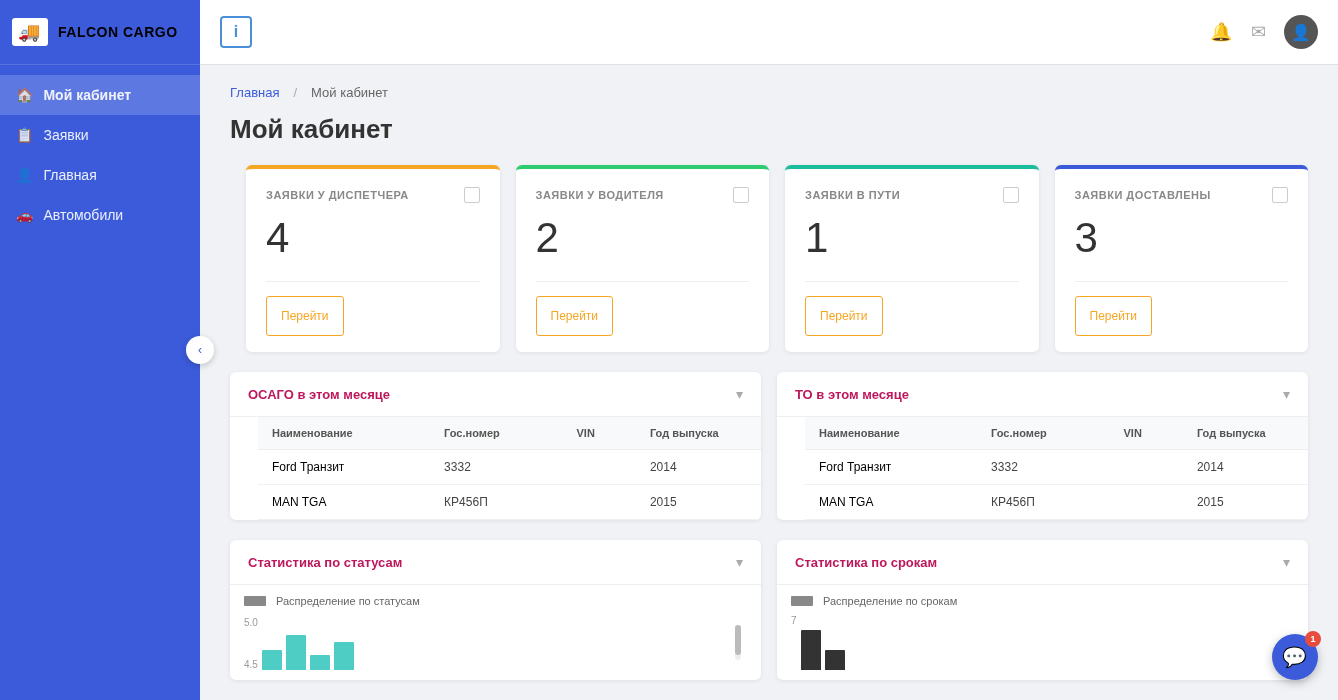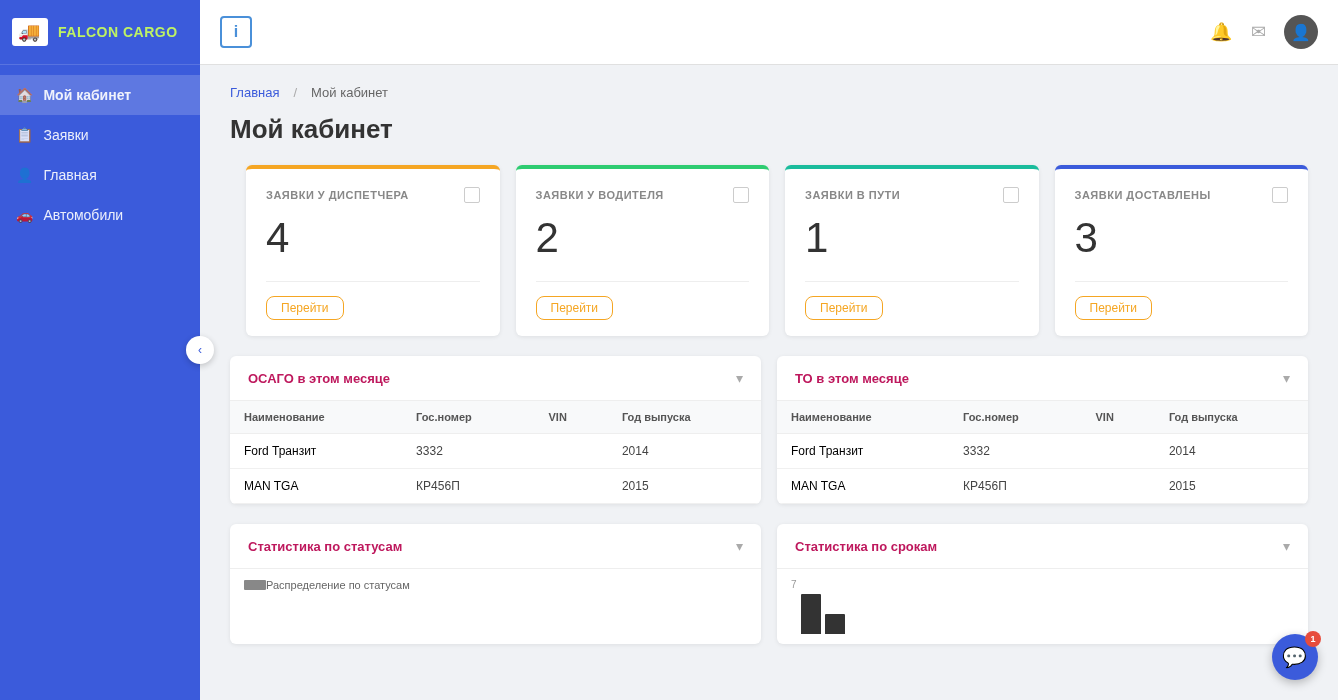--- a/index.html
+++ b/index.html
@@ -26,21 +26,21 @@
     .logo-icon {
       width: 36px; height: 28px;
       background: white;
       border-radius: 3px;
       display: flex; align-items: center; justify-content: center;
     }
     .logo-truck {
       font-size: 18px;
     }
     .logo-text {
-      color: #bef264;
+      color: #000000;
       font-weight: 700;
       font-size: 14px;
       letter-spacing: 0.5px;
     }
     .sidebar-nav { display: flex; flex-direction: column; padding: 10px 0; flex: 1; }
     .nav-item {
       display: flex; align-items: center; gap: 10px;
       padding: 12px 16px;
       color: rgba(255,255,255,0.9);
       font-size: 14px;
@@ -131,22 +131,22 @@
     .stat-card-header { display: flex; align-items: center; justify-content: space-between; }
     .stat-card-label { font-size: 11px; font-weight: 700; color: #888; letter-spacing: 0.5px; text-transform: uppercase; }
     .stat-card-checkbox { width: 16px; height: 16px; border: 1px solid #ccc; border-radius: 2px; background: white; }
     .stat-card-number { font-size: 42px; font-weight: 300; color: #333; line-height: 1; margin: 8px 0; }
     .stat-card-divider { height: 1px; background: #eee; margin: 8px 0; }
     .stat-card-btn {
       display: inline-block;
       border: 1px solid #f5a623;
       color: #f5a623;
       font-size: 12px;
-      padding: 4px 14px;
-      border-radius: 8px;
+      padding: 12px 14px;
+      border-radius: 3px;
       cursor: pointer;
       background: white;
       align-self: flex-start;
     }
 
     
     .two-col { display: flex; gap: 16px; margin-bottom: 20px; }
     .section-panel {
       flex: 1;
       background: white;
@@ -156,21 +156,21 @@
     }
     .section-header {
       display: flex; align-items: center; justify-content: space-between;
       padding: 14px 18px;
       border-bottom: 1px solid #eee;
     }
     .section-title { font-size: 13px; font-weight: 600; color: #be185d; }
     .section-chevron { color: #aaa; font-size: 14px; cursor: pointer; }
 
     
-    .mini-table { width: 100%; border-collapse: collapse; font-size: 12px; }
+    .mini-table { width: 100%; border-collapse: collapse; font-size: 12px; margin-left: 28px; }
     .mini-table th {
       text-align: left;
       padding: 10px 14px;
       background: #f8f9fa;
       color: #555;
       font-weight: 600;
       border-bottom: 1px solid #eee;
       font-size: 11px;
     }
     .mini-table td {
@@ -188,21 +188,21 @@
       border-radius: 6px;
       box-shadow: 0 1px 4px rgba(0,0,0,0.08);
       overflow: hidden;
       min-height: 120px;
     }
     .chart-body {
       padding: 10px 14px;
       position: relative;
     }
     .chart-legend {
-      display: flex; align-items: center; gap: 0;
+      display: flex; align-items: center; gap: 10px;
       font-size: 11px; color: #666;
       margin-bottom: 8px;
     }
     .legend-box { width: 22px; height: 10px; background: #888; border-radius: 1px; }
 
     
     .chart-scroll {
       position: absolute;
       right: 6px;
       top: 10px;
@@ -415,29 +415,48 @@
       <div class="chart-panel">
         <div class="section-header">
           <span class="section-title">Статистика по статусам</span>
           <span class="section-chevron">▾</span>
         </div>
         <div class="chart-body">
           <div class="chart-legend">
             <div class="legend-box" style="background:#888;"></div>
             <span>Распределение по статусам</span>
           </div>
+          <div style="display:flex; position:relative;">
+            <div style="display:flex;flex-direction:column;justify-content:space-between;font-size:10px;color:#999;margin-right:4px;height:55px;padding-top:2px;">
+              <span>5.0</span>
+              <span>4.5</span>
+            </div>
+            <div id="status-chart-bars" style="display:flex;align-items:flex-end;gap:4px;height:55px;flex:1;">
+                <div style="width: 20px; height: 20px; background: rgb(78, 205, 196); border-radius: 1px 1px 0px 0px;"></div>
+                <div style="width: 20px; height: 35px; background: rgb(78, 205, 196); border-radius: 1px 1px 0px 0px;"></div>
+                <div style="width: 20px; height: 15px; background: rgb(78, 205, 196); border-radius: 1px 1px 0px 0px;"></div>
+                <div style="width: 20px; height: 28px; background: rgb(78, 205, 196); border-radius: 1px 1px 0px 0px;"></div>
+              </div>
+            <div class="chart-scroll">
+              <div class="chart-scroll-thumb"></div>
+            </div>
+          </div>
         </div>
       </div>
 
       <div class="chart-panel">
         <div class="section-header">
           <span class="section-title">Статистика по срокам</span>
           <span class="section-chevron">▾</span>
         </div>
         <div class="chart-body">
+          <div class="chart-legend">
+            <div class="legend-box" style="background:#888;"></div>
+            <span>Распределение по срокам</span>
+          </div>
           <div style="display:flex;position:relative;">
             <div style="display:flex;flex-direction:column;justify-content:flex-start;font-size:10px;color:#999;margin-right:4px;height:55px;">
               <span>7</span>
             </div>
             <div id="deadline-chart-bars" style="display:flex;align-items:flex-end;gap:4px;height:55px;flex:1;">
                 <div style="width: 20px; height: 40px; background: rgb(51, 51, 51); border-radius: 1px 1px 0px 0px;"></div>
                 <div style="width: 20px; height: 20px; background: rgb(51, 51, 51); border-radius: 1px 1px 0px 0px;"></div>
               </div>
           </div>
         </div>

